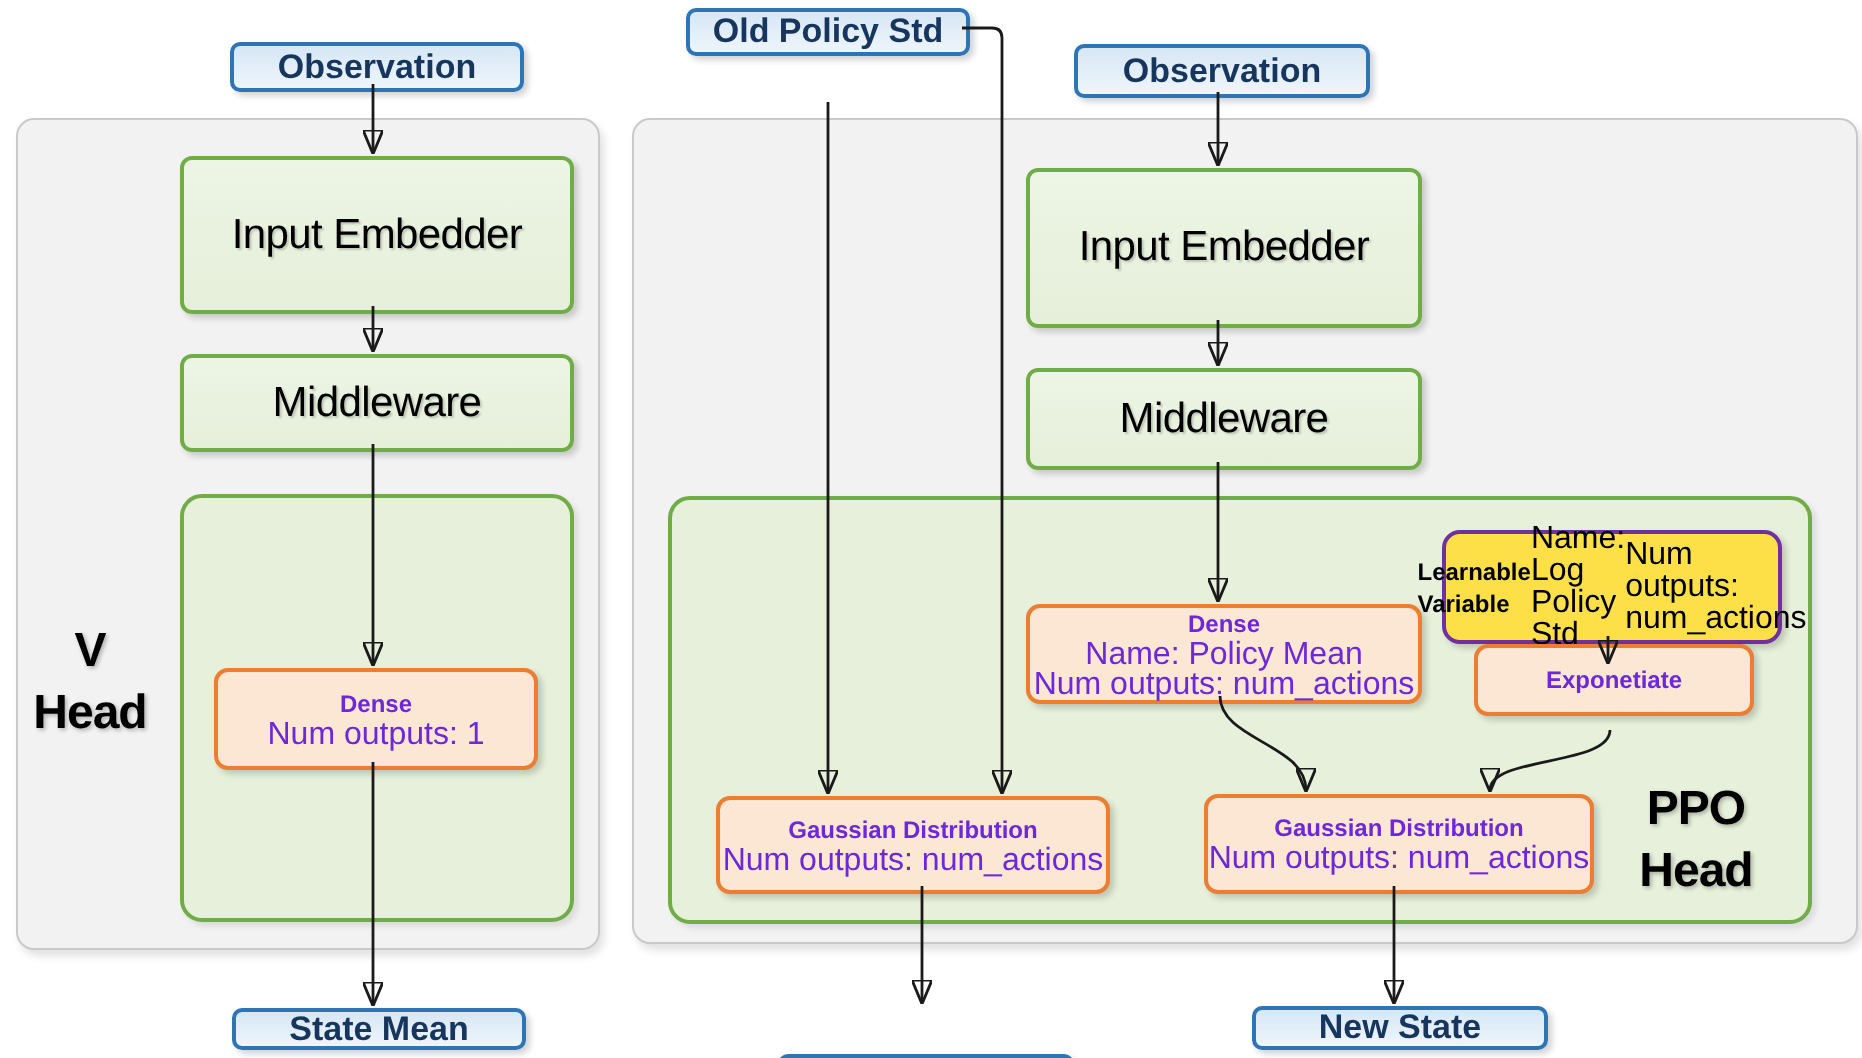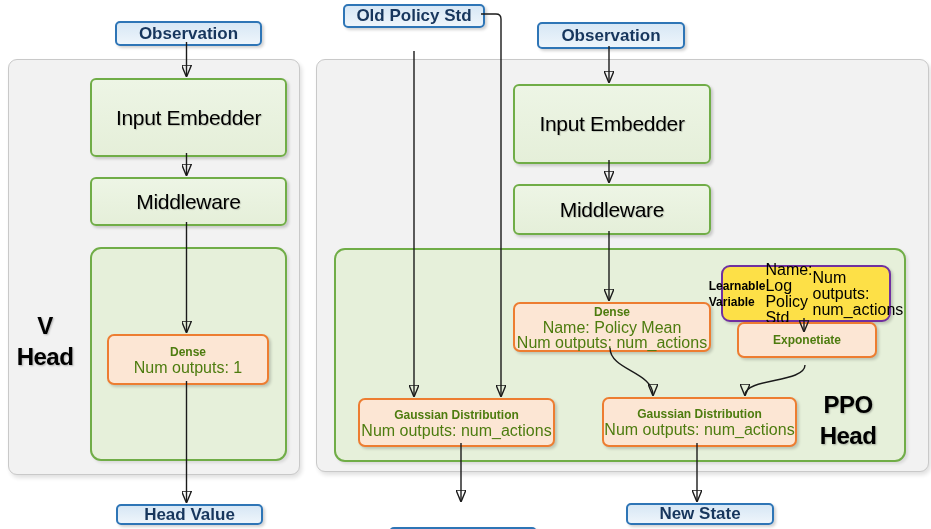--- a/index.html
+++ b/index.html
@@ -17,21 +17,21 @@
   }
   .greenbox{
     position:absolute;background:linear-gradient(#edf5e5,#e5efd9);border:2px solid #70ad47;border-radius:6px;
     display:flex;align-items:center;justify-content:center;
     font-weight:normal;font-size:21px;color:#000;box-shadow:2px 2px 3px rgba(0,0,0,0.18);
     text-shadow:1px 1px 1px rgba(0,0,0,0.18);letter-spacing:-0.3px;
   }
   .orangebox{
     position:absolute;background:#fce6d4;border:2.5px solid #ed7d31;border-radius:7px;
     display:flex;flex-direction:column;align-items:center;justify-content:center;
-    color:#4d7c0f;box-shadow:2px 2px 3px rgba(0,0,0,0.18);line-height:15px;
+    color:#6d28d9;box-shadow:2px 2px 3px rgba(0,0,0,0.18);line-height:15px;
   }
   .purplebox{
     position:absolute;background:#fde047;border:2.5px solid #7030a0;border-radius:9px;
     display:flex;flex-direction:row;align-items:center;justify-content:center;
     color:#000;box-shadow:2px 2px 3px rgba(0,0,0,0.18);line-height:16px;
   }
   .node-title{font-weight:bold;font-size:12px;}
   .node-line{font-size:16px;}
   .io{
     position:absolute;background:linear-gradient(#d7e7f5,#eef5fb);border:2.5px solid #2e75b6;border-radius:5px;
@@ -113,21 +113,21 @@
   <div class="orangebox" style="left:358px;top:398px;width:193px;height:45px;">
     <span class="node-title">Gaussian Distribution</span>
     <span class="node-line">Num outputs: num_actions</span>
   </div>
   <div class="orangebox" style="left:602px;top:397px;width:191px;height:46px;">
     <span class="node-title">Gaussian Distribution</span>
     <span class="node-line">Num outputs: num_actions</span>
   </div>
 
   <div class="io" style="left:116px;top:504px;width:143px;height:17px;">
-    <span>Head Value</span>
+    <span>State Mean</span>
   </div>
   <div class="io" style="left:389px;top:503px;width:144px;height:18px;margin-top:24px;">
     <span>Old Policy</span>
   </div>
   <div class="io" style="left:626px;top:503px;width:144px;height:18px;">
     <span>New State</span>
   </div>
 
   <svg class="wires" viewBox="0 0 931 529">
     <defs>

